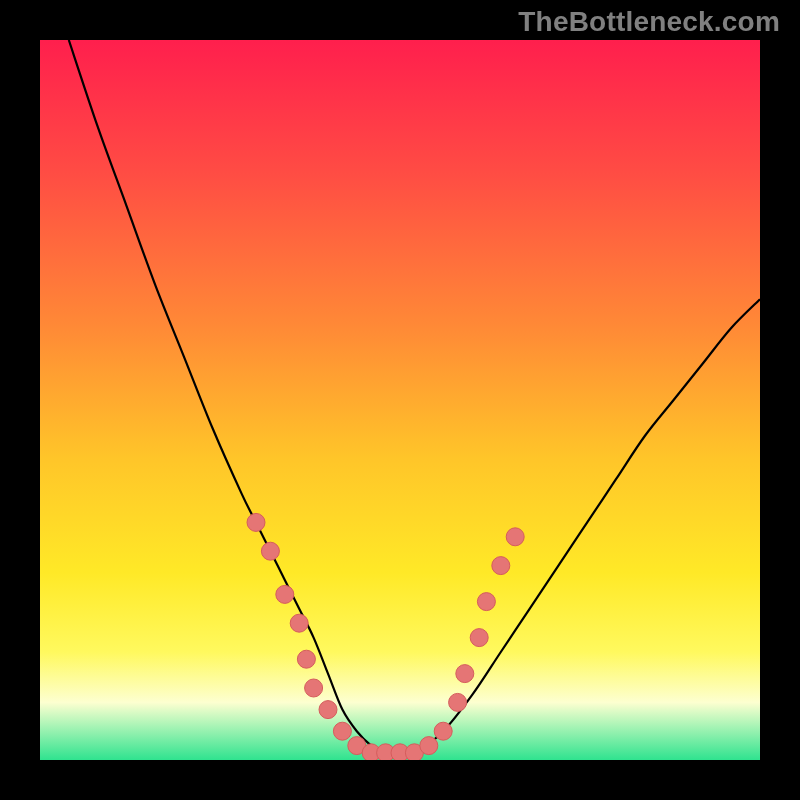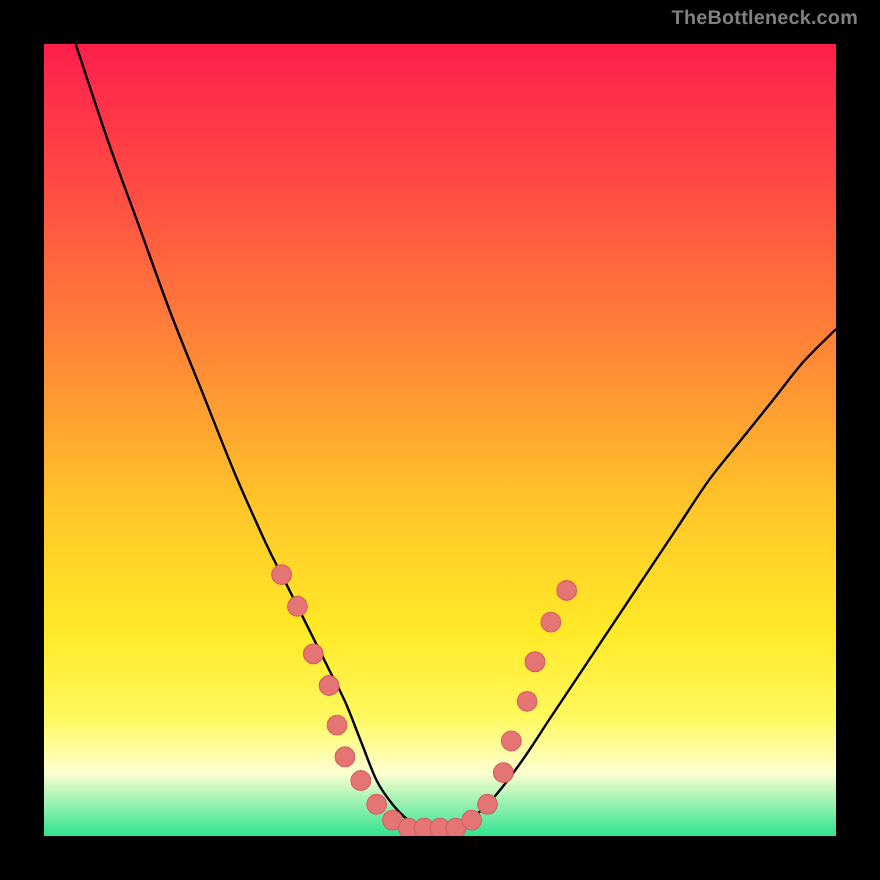--- a/index.html
+++ b/index.html
@@ -24,21 +24,21 @@
     top: 40px;
     width: 720px;
     height: 720px;
   }
   .watermark {
     position: absolute;
     top: 6px;
     right: 20px;
     color: #808080;
     font-family: Arial, Helvetica, sans-serif;
-    font-size: 18px;
+    font-size: 28px;
     font-weight: 600;
     letter-spacing: 0.2px;
     user-select: none;
   }
 </style>
 </head>
 <body>
 
 <div class="frame">
   <div class="watermark">TheBottleneck.com</div>

